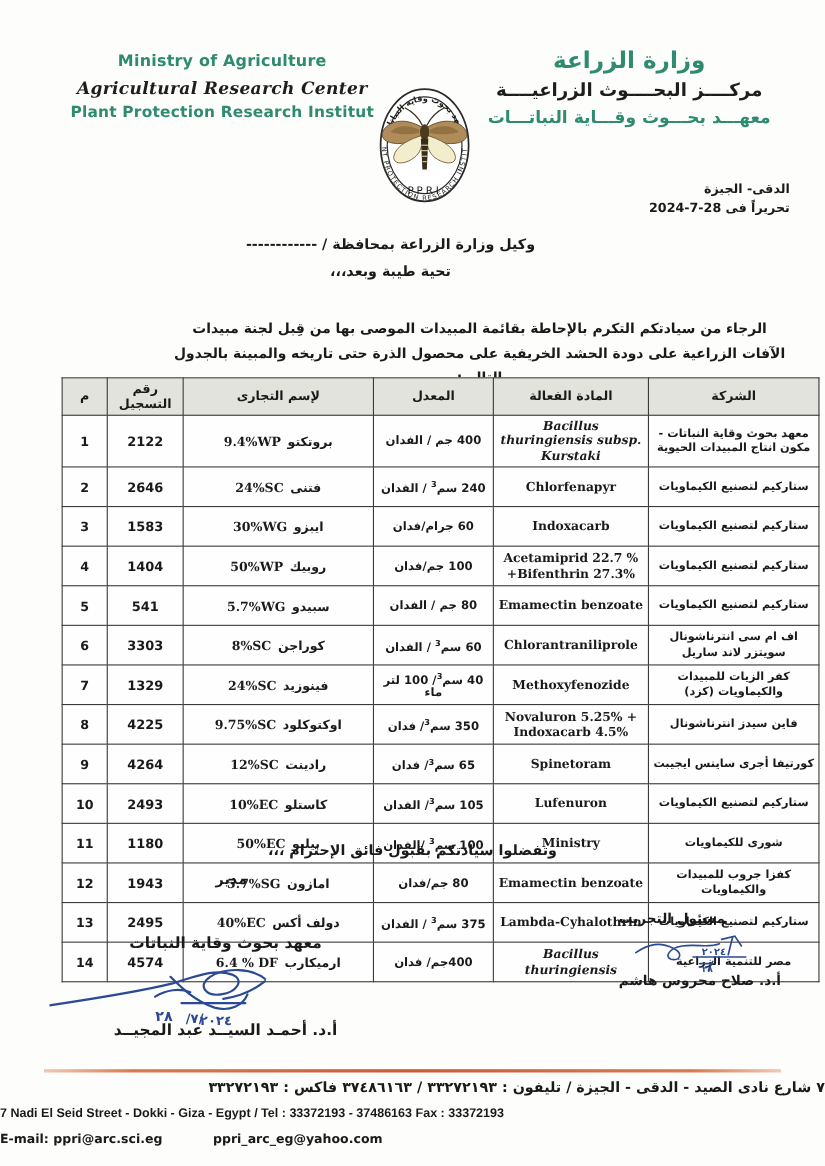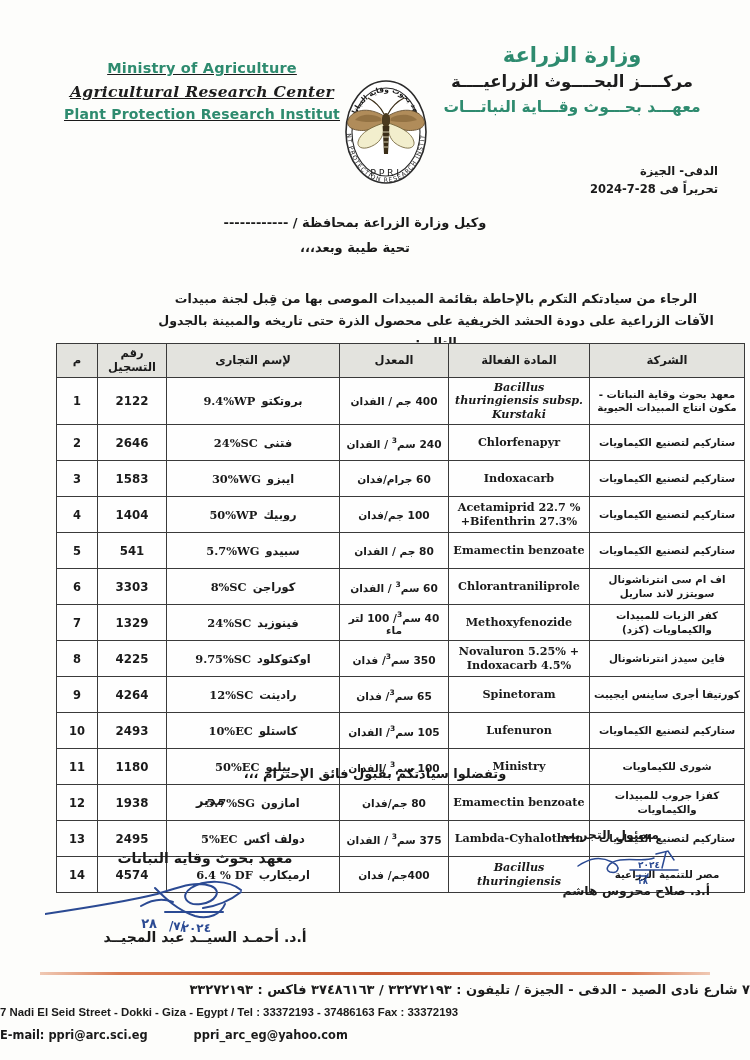--- a/index.html
+++ b/index.html
@@ -25,24 +25,23 @@
   .header {
     position: absolute;
     top: 34px;
     left: 0;
     right: 0;
     height: 130px;
   }
   .hdr-en {
     position: absolute;
     left: 52px;
-    top: 24px;
+    top: 12px;
     width: 300px;
     text-align: center;
-    text-decoration: underline;
   }
   .hdr-en .l1 {
     font-family: "DejaVu Sans", sans-serif;
     font-weight: bold;
     font-size: 14.5px;
     color: #2e8b6f;
     letter-spacing: .2px;
     line-height: 1.5;
   }
   .hdr-en .l2 {
@@ -485,28 +484,28 @@
             <td class="c-rate">100 سم<span class="sup">3</span> /الفدان</td>
             <td class="c-trade"><span>بيليو</span><span class="lat">50%EC</span></td>
             <td class="c-reg">1180</td>
             <td class="c-no">11</td>
           </tr>
           <tr>
             <td class="c-company">كفزا جروب للمبيدات والكيماويات</td>
             <td class="c-active">Emamectin benzoate</td>
             <td class="c-rate">80 جم/فدان</td>
             <td class="c-trade"><span>امازون</span><span class="lat">5.7%SG</span></td>
-            <td class="c-reg">1938</td>
+            <td class="c-reg">1943</td>
             <td class="c-no">12</td>
           </tr>
           <tr>
             <td class="c-company">ستاركيم لتصنيع الكيماويات</td>
             <td class="c-active">Lambda-Cyhalothrin</td>
             <td class="c-rate">375 سم<span class="sup">3</span> / الفدان</td>
-            <td class="c-trade"><span>دولف أكس</span><span class="lat">5%EC</span></td>
+            <td class="c-trade"><span>دولف أكس</span><span class="lat">40%EC</span></td>
             <td class="c-reg">2495</td>
             <td class="c-no">13</td>
           </tr>
           <tr>
             <td class="c-company">مصر للتنمية الزراعية</td>
             <td class="c-active ital">Bacillus thuringiensis</td>
             <td class="c-rate">400جم/ فدان</td>
             <td class="c-trade"><span>ارميكارب</span><span class="lat">6.4 % DF</span></td>
             <td class="c-reg">4574</td>
             <td class="c-no">14</td>

